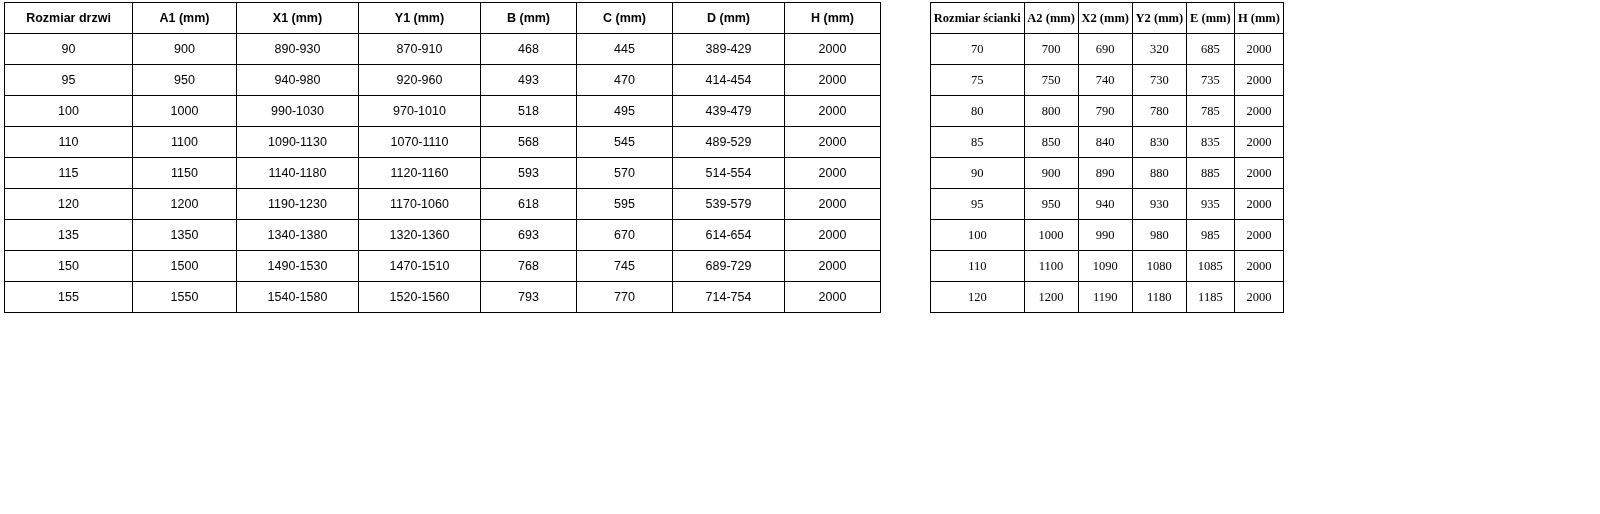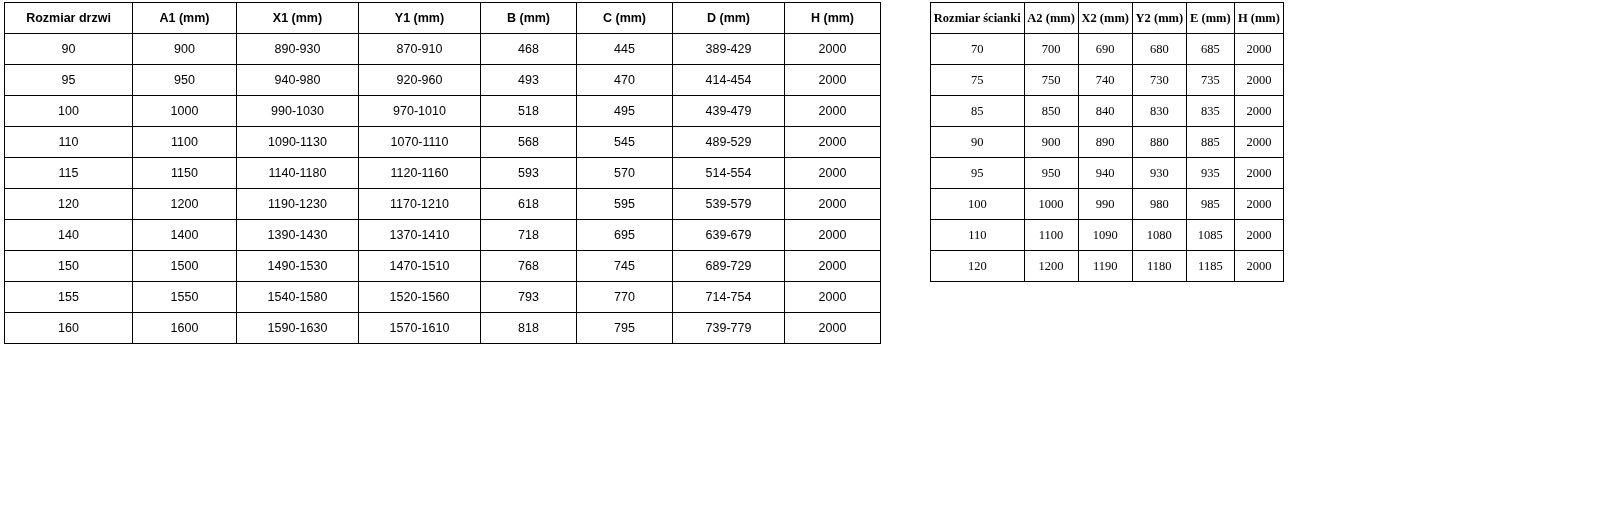--- a/index.html
+++ b/index.html
@@ -145,64 +145,54 @@
           <td>1120-1160</td>
           <td>593</td>
           <td>570</td>
           <td>514-554</td>
           <td>2000</td>
         </tr>
         <tr>
           <td>120</td>
           <td>1200</td>
           <td>1190-1230</td>
-          <td>1170-1210</td>
+          <td>1170-1060</td>
           <td>618</td>
           <td>595</td>
           <td>539-579</td>
           <td>2000</td>
         </tr>
         <tr>
-          <td>140</td>
-          <td>1400</td>
-          <td>1390-1430</td>
-          <td>1370-1410</td>
-          <td>718</td>
-          <td>695</td>
-          <td>639-679</td>
+          <td>135</td>
+          <td>1350</td>
+          <td>1340-1380</td>
+          <td>1320-1360</td>
+          <td>693</td>
+          <td>670</td>
+          <td>614-654</td>
           <td>2000</td>
         </tr>
         <tr>
           <td>150</td>
           <td>1500</td>
           <td>1490-1530</td>
           <td>1470-1510</td>
           <td>768</td>
           <td>745</td>
           <td>689-729</td>
           <td>2000</td>
         </tr>
         <tr>
           <td>155</td>
           <td>1550</td>
           <td>1540-1580</td>
           <td>1520-1560</td>
           <td>793</td>
           <td>770</td>
           <td>714-754</td>
-          <td>2000</td>
-        </tr>
-        <tr>
-          <td>160</td>
-          <td>1600</td>
-          <td>1590-1630</td>
-          <td>1570-1610</td>
-          <td>818</td>
-          <td>795</td>
-          <td>739-779</td>
           <td>2000</td>
         </tr>
       </tbody>
     </table>
   </div>
 
   <div class="table-wrap" id="wrap-walls">
     <table class="spec" id="walls-table">
       <colgroup>
         <col class="c0">
@@ -220,33 +210,41 @@
           <th>Y2 (mm)</th>
           <th>E (mm)</th>
           <th>H (mm)</th>
         </tr>
       </thead>
       <tbody>
         <tr>
           <td>70</td>
           <td>700</td>
           <td>690</td>
-          <td>680</td>
+          <td>320</td>
           <td>685</td>
           <td>2000</td>
         </tr>
         <tr>
           <td>75</td>
           <td>750</td>
           <td>740</td>
           <td>730</td>
           <td>735</td>
           <td>2000</td>
         </tr>
         <tr>
+          <td>80</td>
+          <td>800</td>
+          <td>790</td>
+          <td>780</td>
+          <td>785</td>
+          <td>2000</td>
+        </tr>
+        <tr>
           <td>85</td>
           <td>850</td>
           <td>840</td>
           <td>830</td>
           <td>835</td>
           <td>2000</td>
         </tr>
         <tr>
           <td>90</td>
           <td>900</td>

